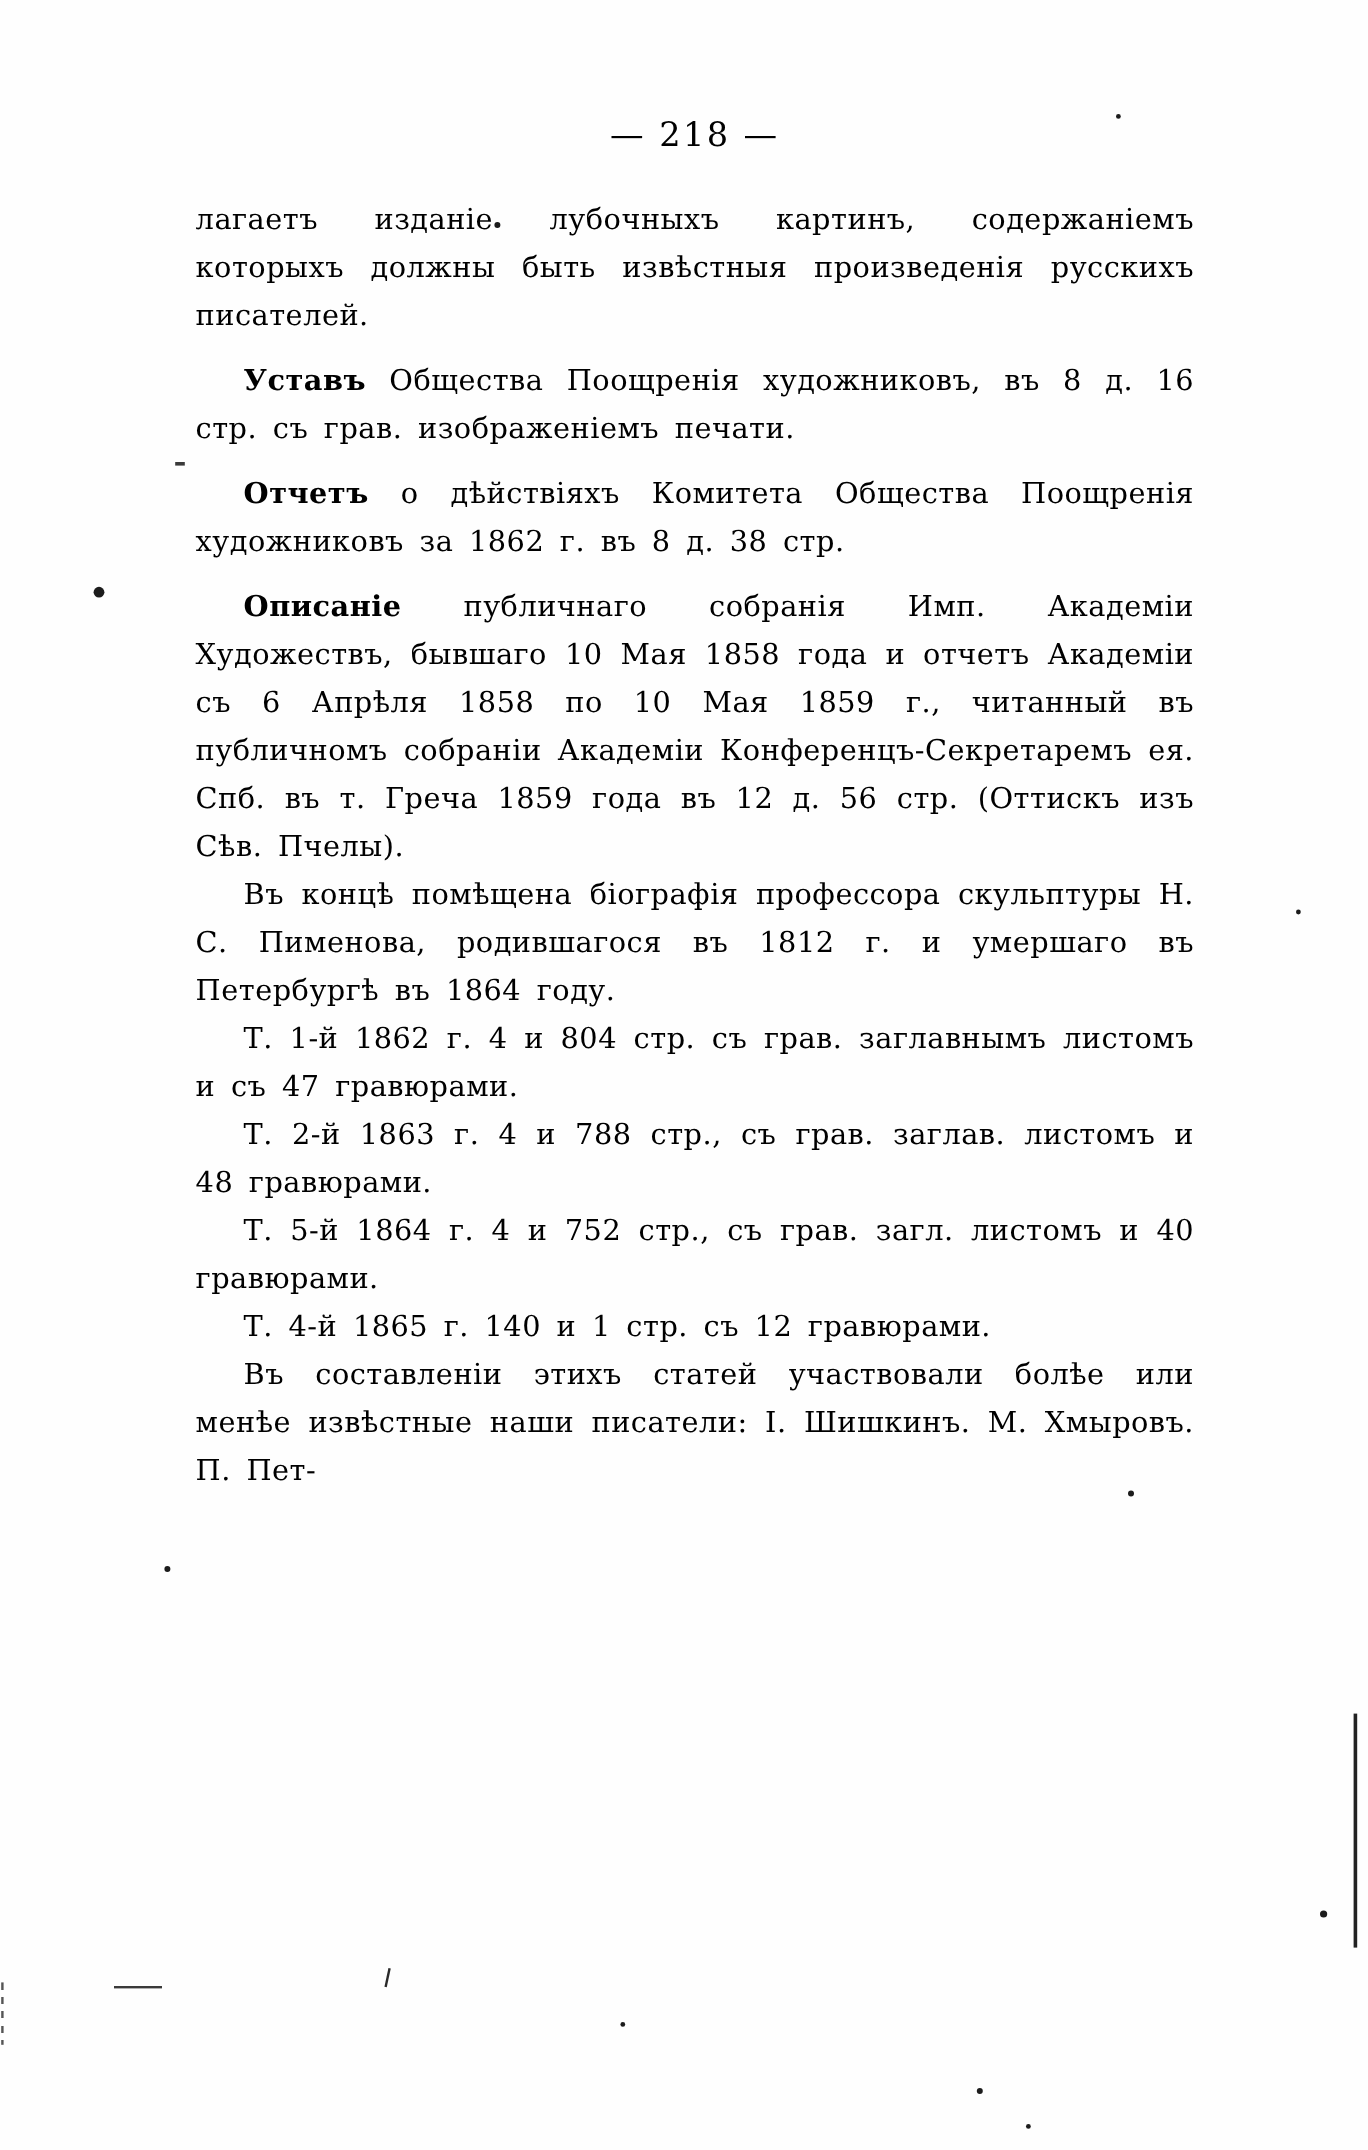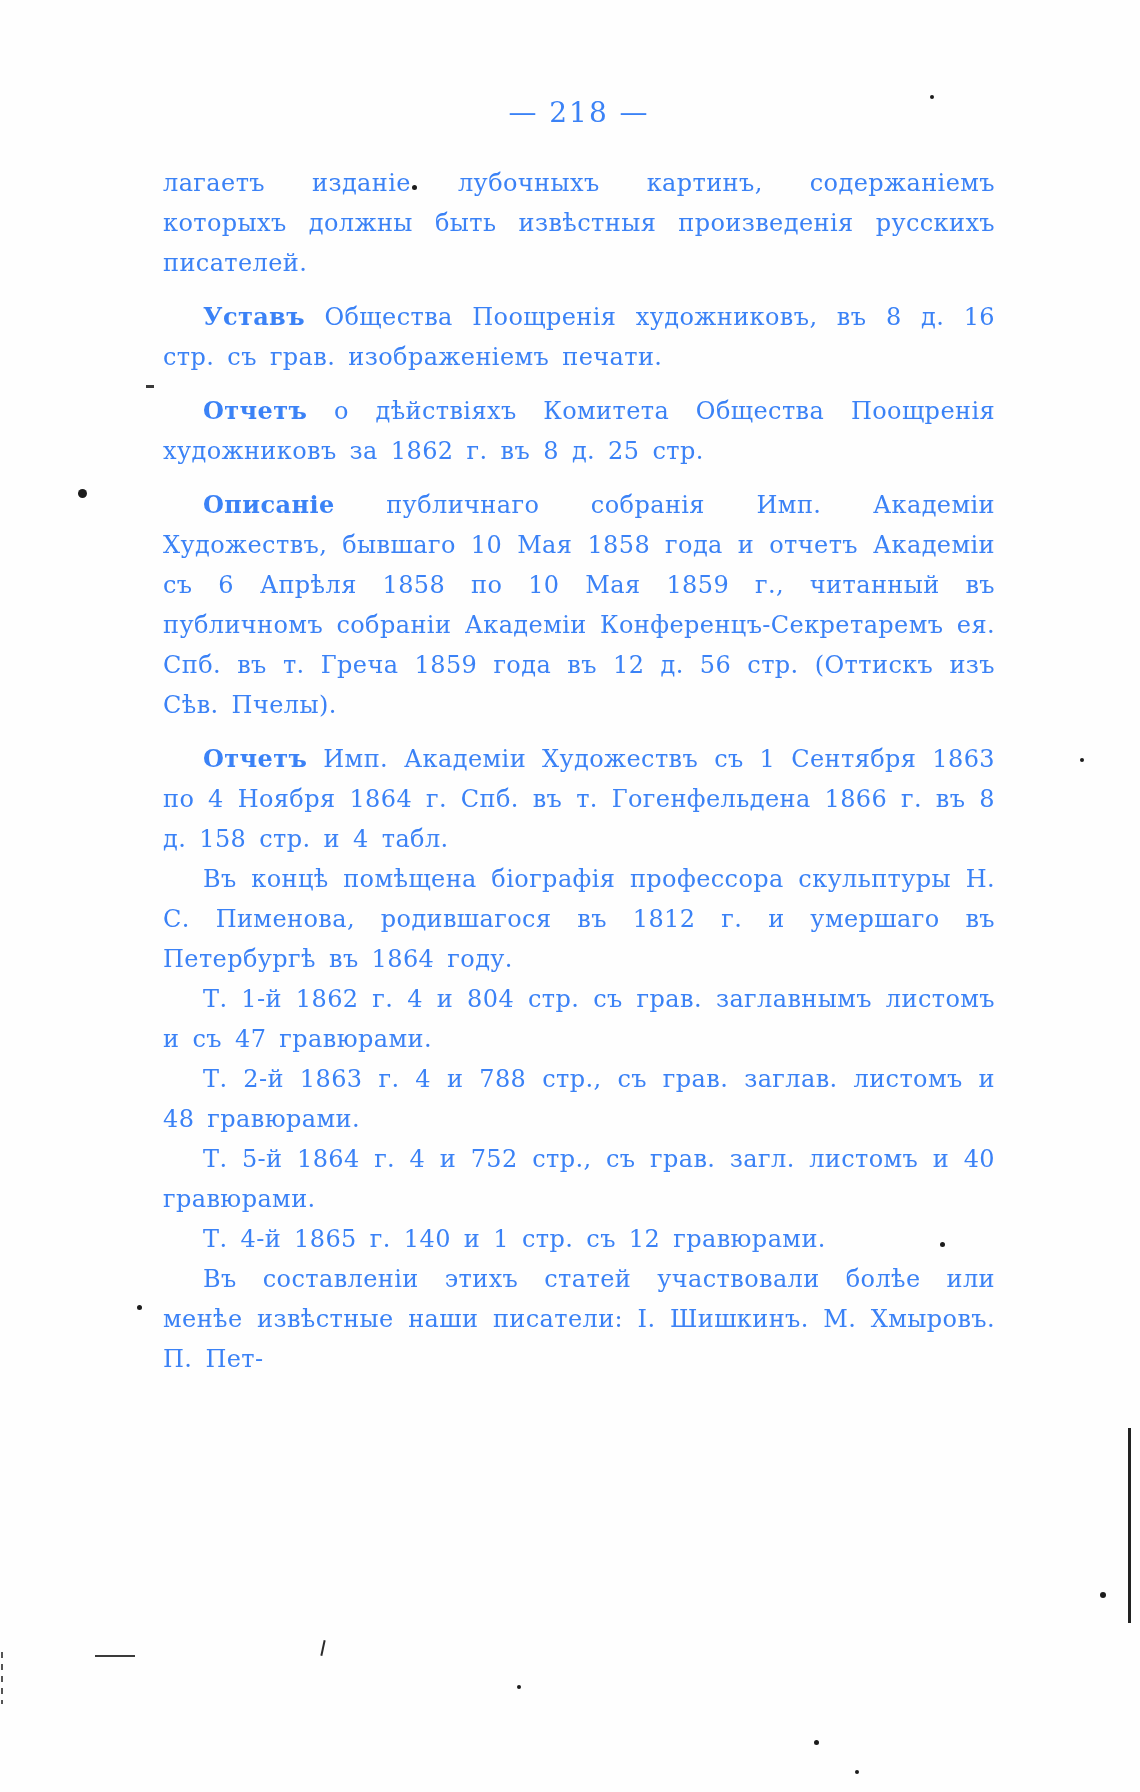--- a/index.html
+++ b/index.html
@@ -7,21 +7,21 @@
     padding: 0;
     background: #ffffff;
   }
   .page {
     position: relative;
     width: 1140px;
     height: 1792px;
     background: #fefefe;
     overflow: hidden;
     font-family: "DejaVu Serif", "Liberation Serif", serif;
-    color: #3b82f6;
+    color: #000000;
     text-decoration: underline;
   }
   .text-block {
     position: absolute;
     top: 96px;
     left: 163px;
     width: 832px;
   }
   .page-number {
     text-align: center;
@@ -87,31 +87,28 @@
 
     <p class="para">
       <span>лагаетъ изданіе лубочныхъ картинъ, содержаніемъ которыхъ должны быть извѣстныя произведенія русскихъ писателей.</span>
     </p>
 
     <p class="para indent gap">
       <span class="lead">Уставъ</span><span> Общества Поощренія художниковъ, въ 8 д. 16 стр. съ грав. изображеніемъ печати.</span>
     </p>
 
     <p class="para indent gap">
-      <span class="lead">Отчетъ</span><span> о дѣйствіяхъ Комитета Общества Поощренія художниковъ за 1862 г. въ 8 д. 25 стр.</span>
+      <span class="lead">Отчетъ</span><span> о дѣйствіяхъ Комитета Общества Поощренія художниковъ за 1862 г. въ 8 д. 38 стр.</span>
     </p>
 
 
     <p class="para indent gap">
       <span class="lead">Описаніе</span><span> публичнаго собранія Имп. Академіи Художествъ, бывшаго 10 Мая 1858 года и отчетъ Академіи съ 6 Апрѣля 1858 по 10 Мая 1859 г., читанный въ публичномъ собраніи Академіи Конференцъ-Секретаремъ ея. Спб. въ т. Греча 1859 года въ 12 д. 56 стр. (Оттискъ изъ Сѣв. Пчелы).</span>
     </p>
 
-    <p class="para indent gap">
-      <span class="lead">Отчетъ</span><span> Имп. Академіи Художествъ съ 1 Сентября 1863 по 4 Ноября 1864 г. Спб. въ т. Гогенфельдена 1866 г. въ 8 д. 158 стр. и 4 табл.</span>
-    </p>
 
     <p class="para indent">
       <span>Въ концѣ помѣщена біографія профессора скульптуры Н. С. Пименова, родившагося въ 1812 г. и умершаго въ Петербургѣ въ 1864 году.</span>
     </p>
 
 
     <p class="para indent">
       <span>Т. 1-й 1862 г. 4 и 804 стр. съ грав. заглавнымъ листомъ и съ 47 гравюрами.</span>
     </p>
 

